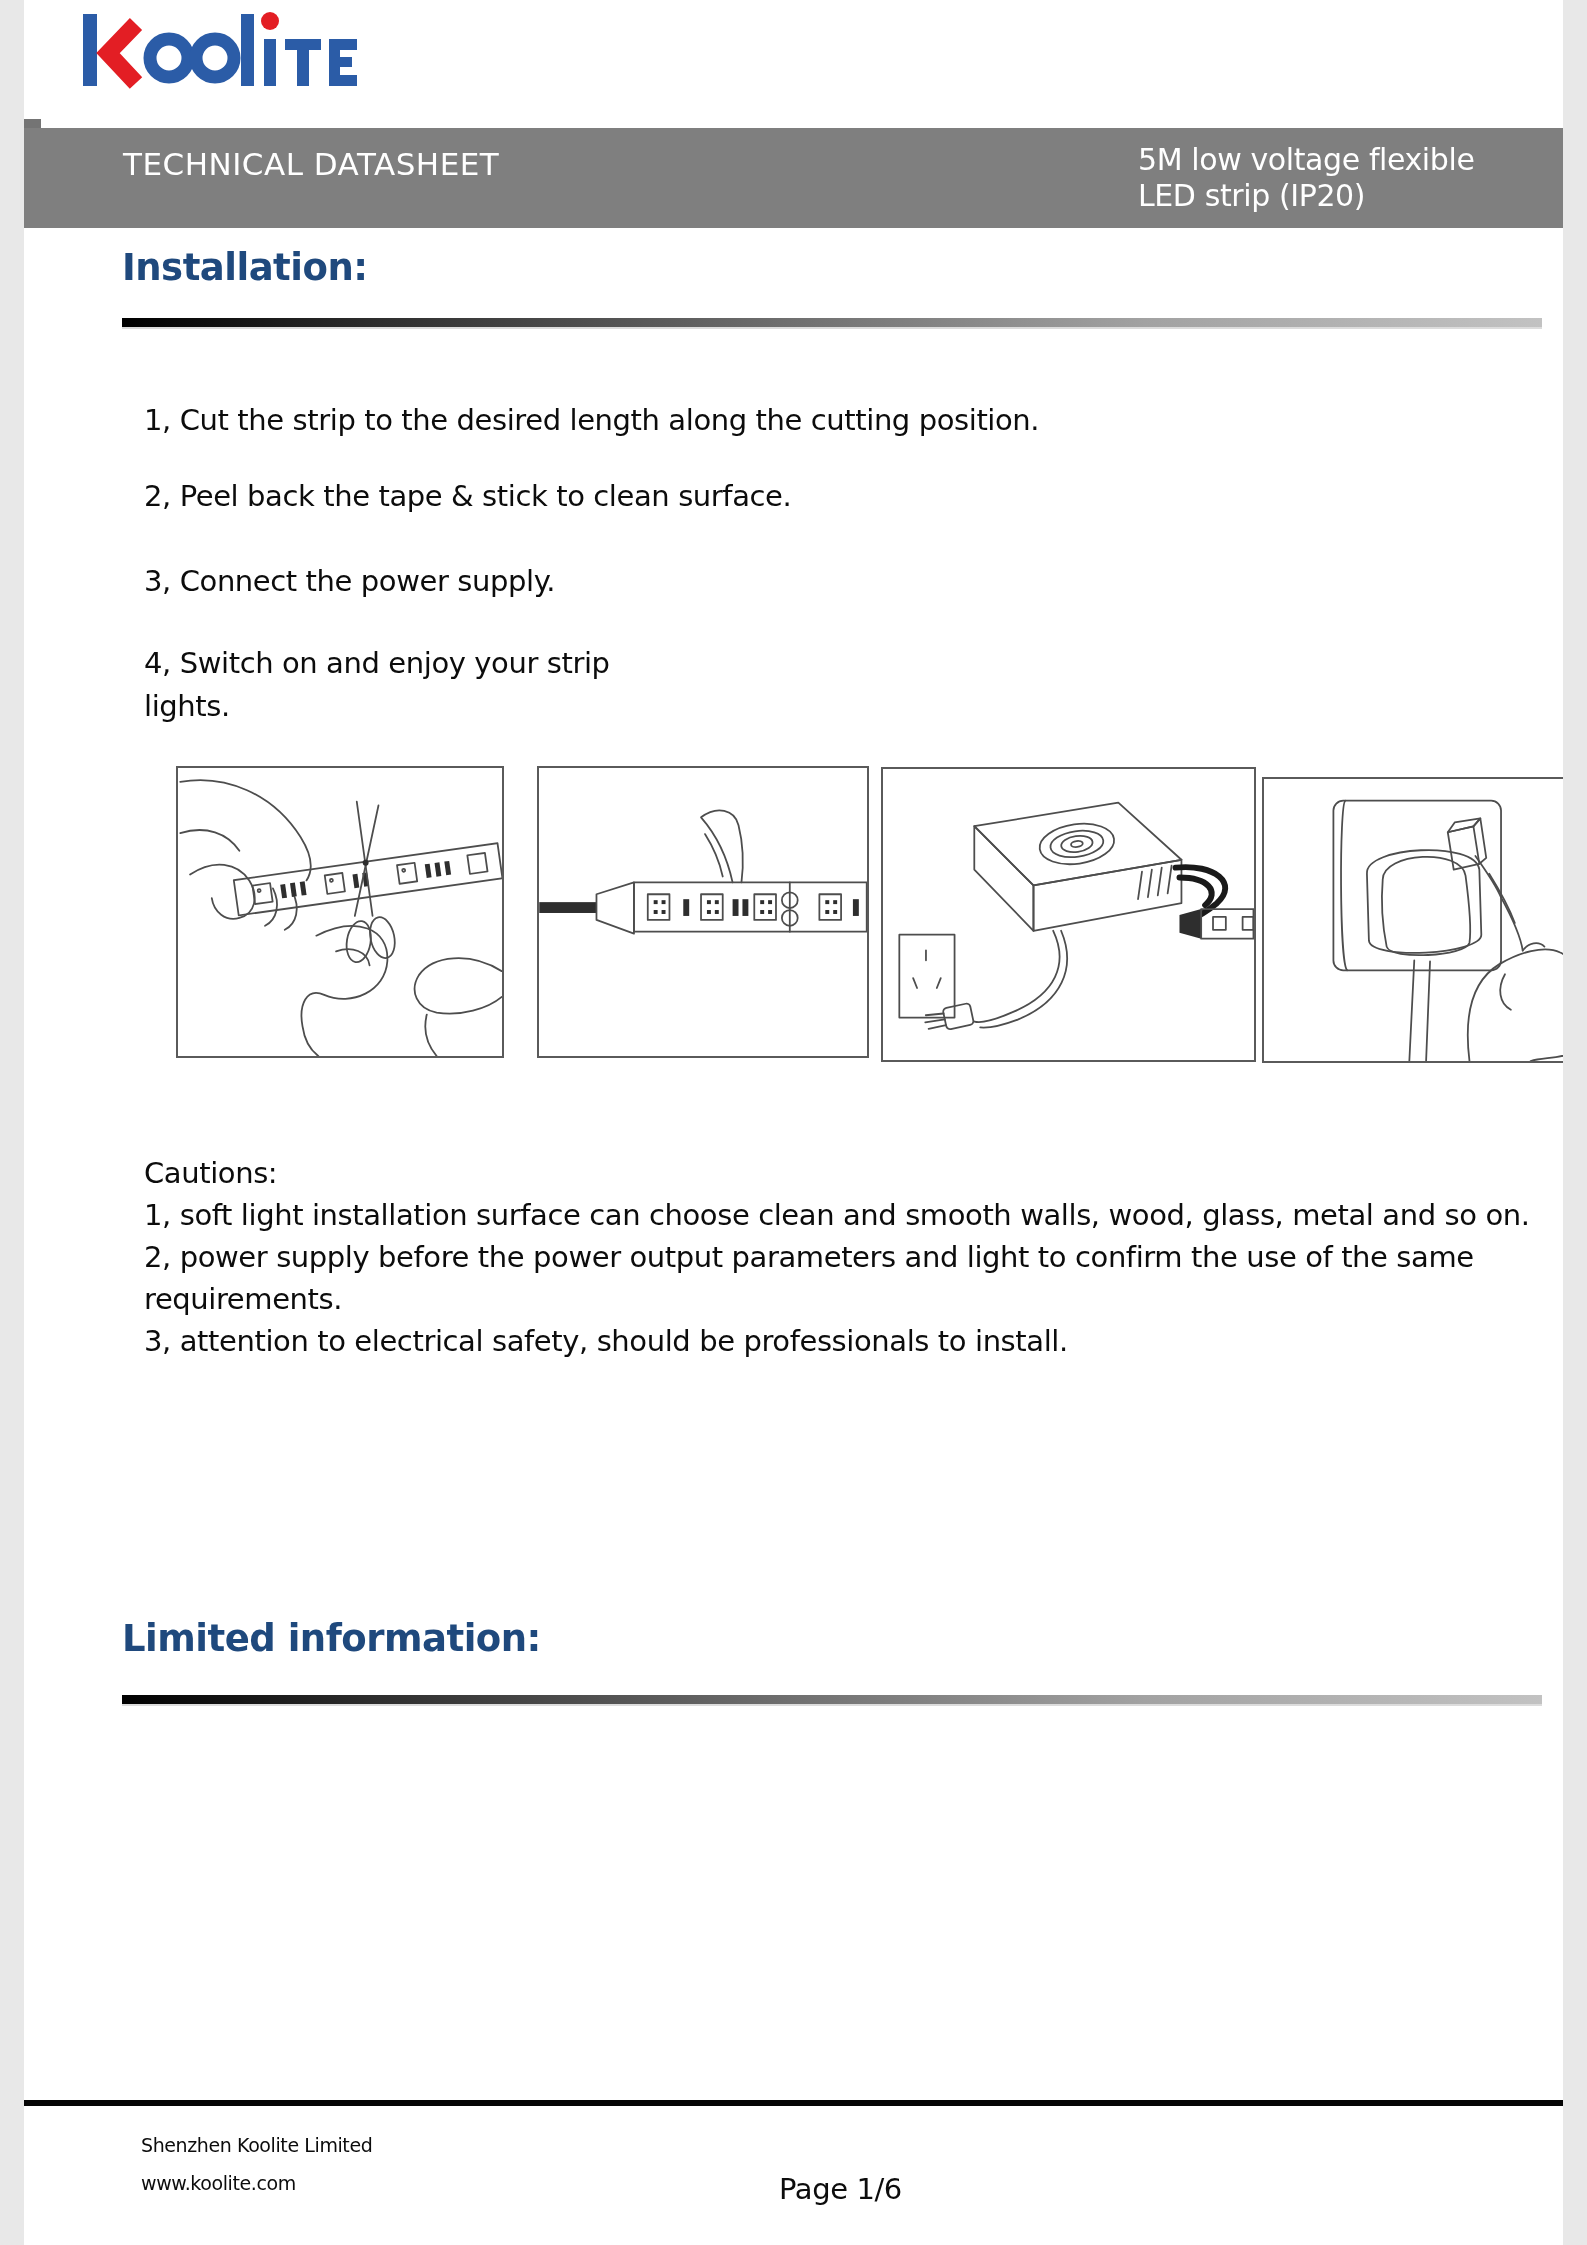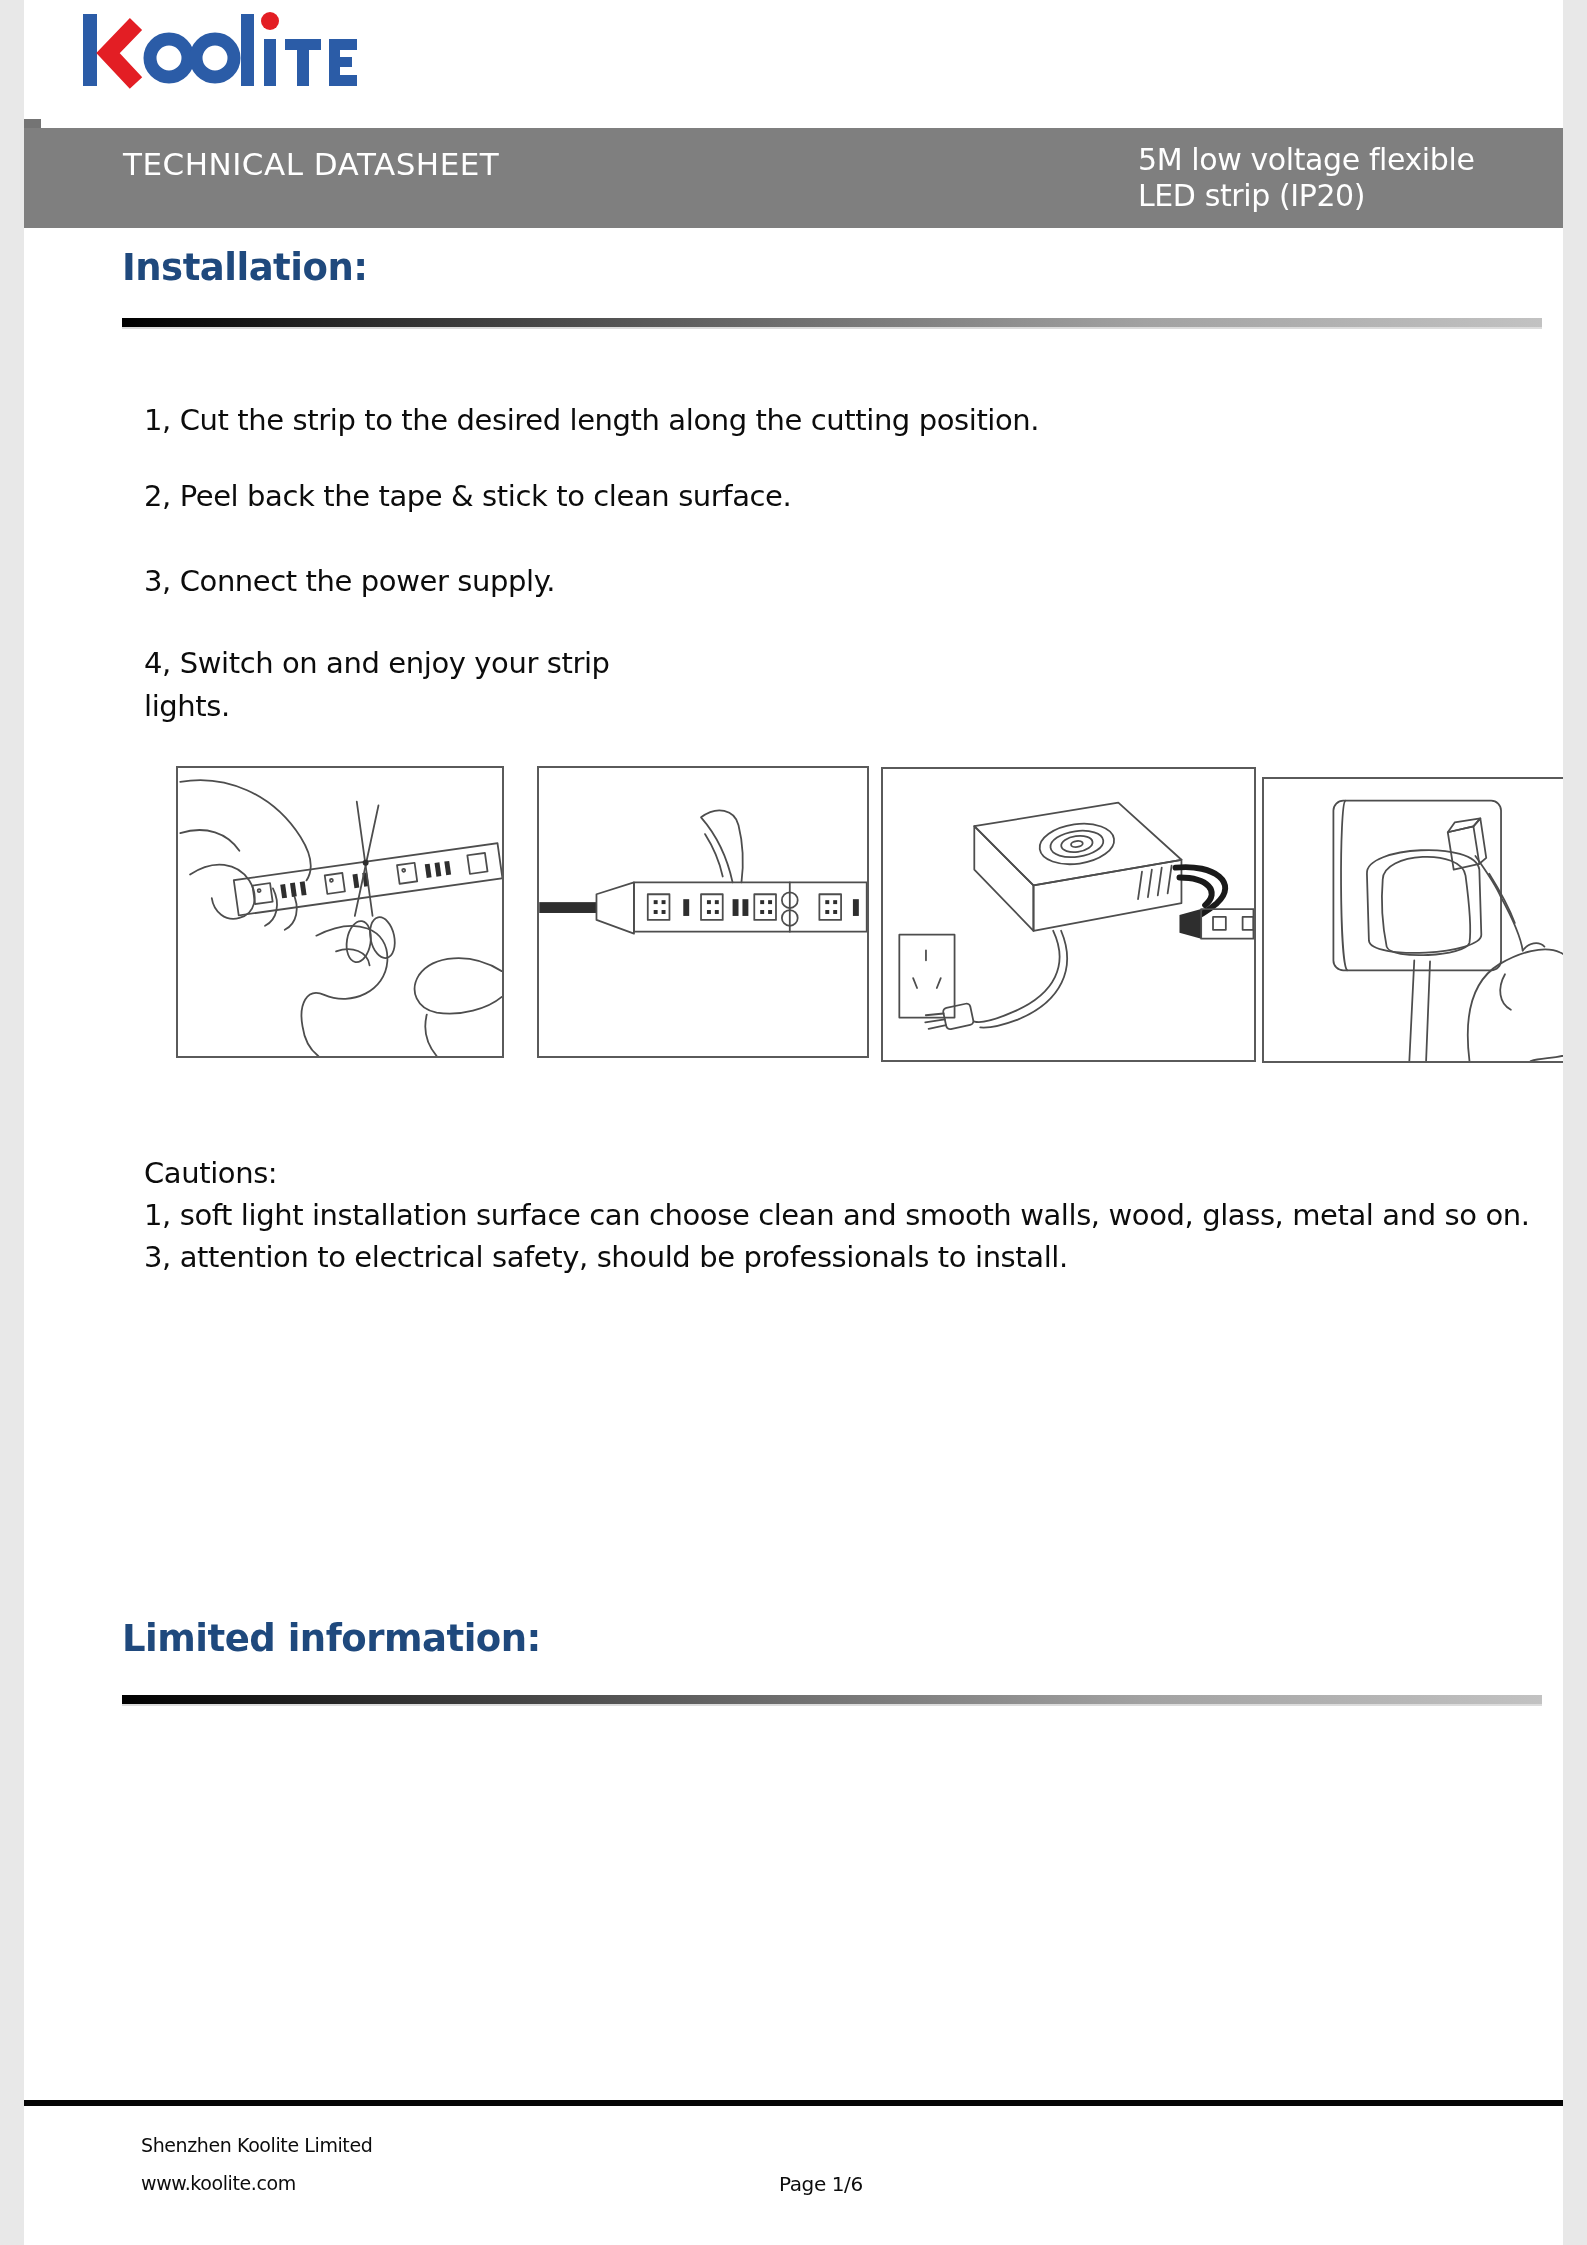--- a/index.html
+++ b/index.html
@@ -30,21 +30,21 @@
   .cautions p{margin:0;}
   
   .illus{position:absolute;border:2px solid #5a5a5a;background:#fff;box-sizing:border-box;}
   .illus svg{display:block;width:100%;height:100%;}
   .line{fill:none;stroke:#4d4d4d;stroke-width:1.8;stroke-linecap:round;stroke-linejoin:round;}
   .thick{fill:none;stroke:#1a1a1a;stroke-width:6;stroke-linecap:round;}
   .ink{fill:#2e2e2e;stroke:none;}
   
   .footer-rule{position:absolute;left:0;top:2100px;width:100%;height:6px;background:#050505;}
   .footer-company{position:absolute;left:117px;top:2126px;font-size:19px;line-height:38px;color:#0c0c0c;}
-  .footer-page{position:absolute;left:755px;top:2172px;font-size:20px;color:#0c0c0c;}
+  .footer-page{position:absolute;left:755px;top:2172px;font-size:29px;color:#0c0c0c;}
 </style>
 </head>
 <body>
 
 <div class="page">
 
   <svg class="logo-svg" viewBox="0 0 300 88" role="img">
     <title>koolite</title>
     <rect x="10" y="8" width="14" height="72" fill="#2B5CA7"></rect>
     <polyline points="63,18 35,47 63,77" fill="none" stroke="#E31E24" stroke-width="17"></polyline>
@@ -227,20 +227,21 @@
       <path class="line" d="M308,208 C320,206 332,214 334,228 C336,240 328,250 316,252"></path>
       <path class="line" d="M316,252 C324,258 324,270 314,276 C302,284 284,282 270,286"></path>
       <path class="line" d="M244,198 C236,212 238,228 250,234"></path>
       <path class="line" d="M262,174 C268,166 278,164 284,170"></path>
     </svg>
   </div>
 
   <div class="cautions">
     <p>Cautions:</p>
     <p>1, soft light installation surface can choose clean and smooth walls, wood, glass, metal and so on.</p>
+    <p>2, power supply before the power output parameters and light to confirm the use of the same requirements.</p>
     <p>3, attention to electrical safety, should be professionals to install.</p>
   </div>
 
   <div class="sec-heading" style="top:1617px;">Limited information:</div>
   <div class="rule" style="top:1695px;"></div>
 
   <div class="footer-rule"></div>
   <div class="footer-company">
     <div>Shenzhen Koolite Limited</div>
     <div>www.koolite.com</div>

